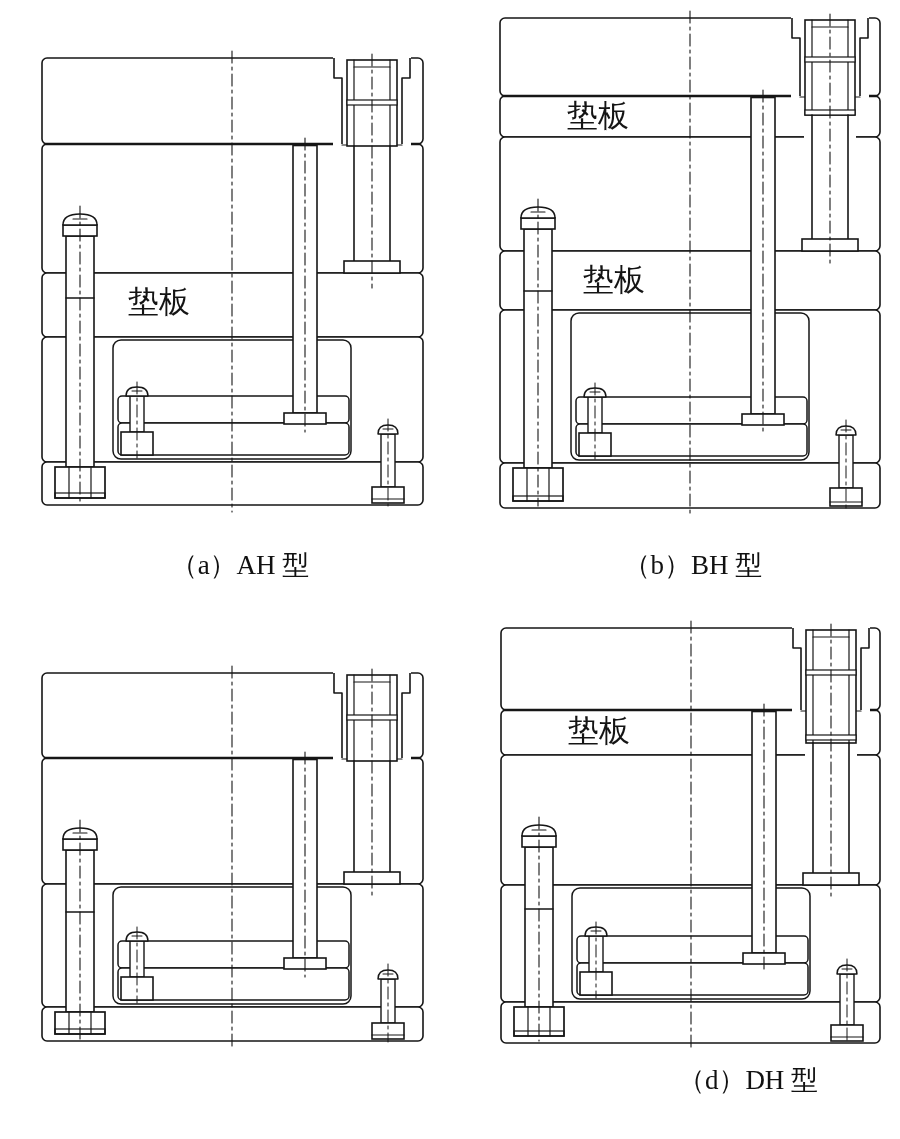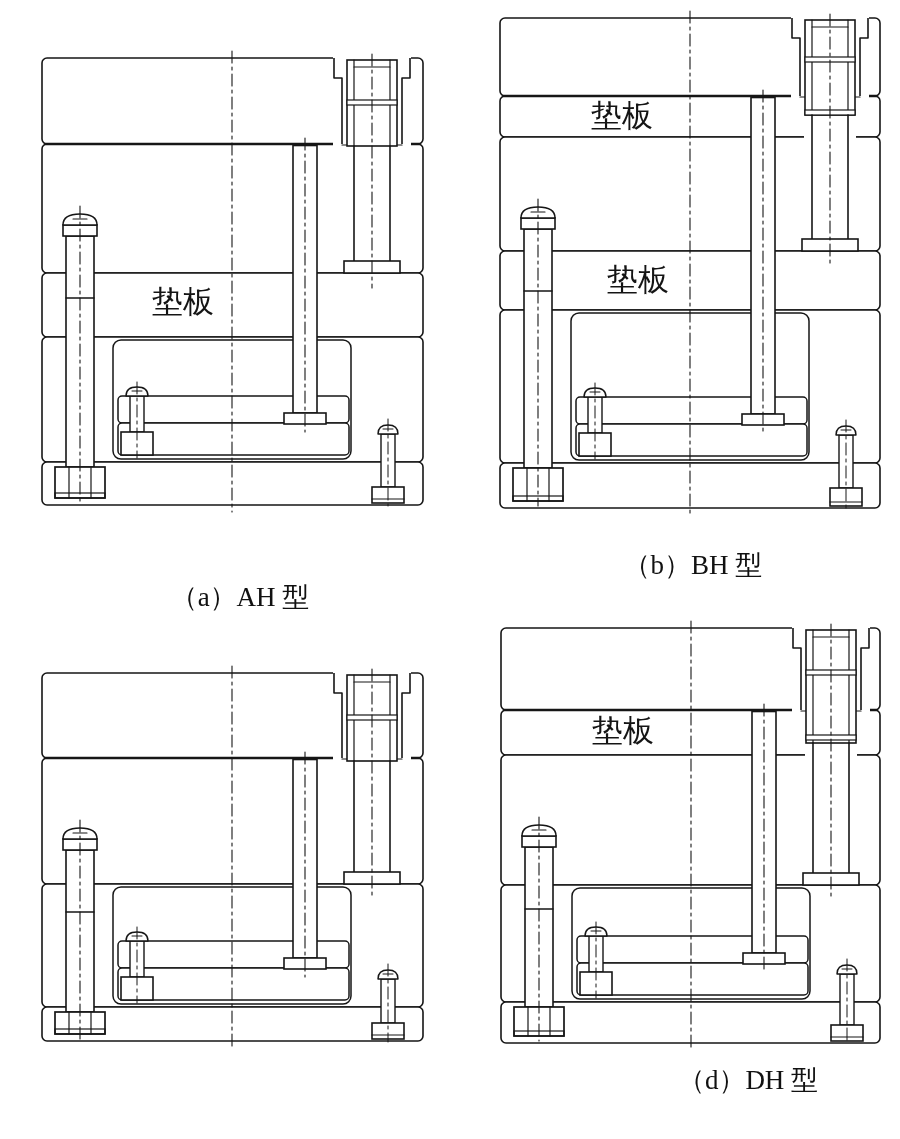--- a/index.html
+++ b/index.html
@@ -1,19 +1,19 @@
 <!DOCTYPE html>
 <html><head>
 <meta charset="utf-8">
 <style>
   html,body{margin:0;padding:0;background:#ffffff;}
   .stage{position:relative;width:900px;height:1139px;background:#ffffff;overflow:hidden;
          font-family:"Liberation Serif","DejaVu Serif",serif;}
   .stage svg{position:absolute;left:0;top:0;}
-  .plate-label{position:absolute;width:110px;text-align:center;font-size:31px;line-height:34px;
+  .plate-label{position:absolute;width:110px;font-size:31px;line-height:34px;
                color:#141414;white-space:nowrap;font-family:"Liberation Serif","DejaVu Serif",serif;}
   .caption{position:absolute;width:230px;text-align:center;font-size:27px;line-height:32px;
            color:#111111;white-space:nowrap;font-family:"Liberation Serif","DejaVu Serif",serif;}
 </style>
 </head>
 <body>
 
 <div class="stage">
 
   <svg id="diagram" width="900" height="1139" viewBox="0 0 900 1139">
@@ -223,16 +223,16 @@
         <line x1="831" y1="1037" x2="863" y2="1037" stroke="#161616" stroke-width="1.1" stroke-linecap="round"></line>
         <line x1="847" y1="959" x2="847" y2="1044" stroke="#161616" stroke-width="1" stroke-linecap="round" stroke-dasharray="12 4 3 4"></line>
       </g>
     </svg>
 
   <div class="plate-label" style="left:128px;top:285px;">垫板</div>
   <div class="plate-label" style="left:567px;top:99px;">垫板</div>
   <div class="plate-label" style="left:583px;top:263px;">垫板</div>
   <div class="plate-label" style="left:568px;top:714px;">垫板</div>
 
-  <div class="caption" style="left:125px;top:581px;">（a）AH 型</div>
+  <div class="caption" style="left:125px;top:549px;">（a）AH 型</div>
   <div class="caption" style="left:578px;top:549px;">（b）BH 型</div>
   <div class="caption" style="left:633px;top:1064px;">（d）DH 型</div>
 </div>
 
 </body></html>

